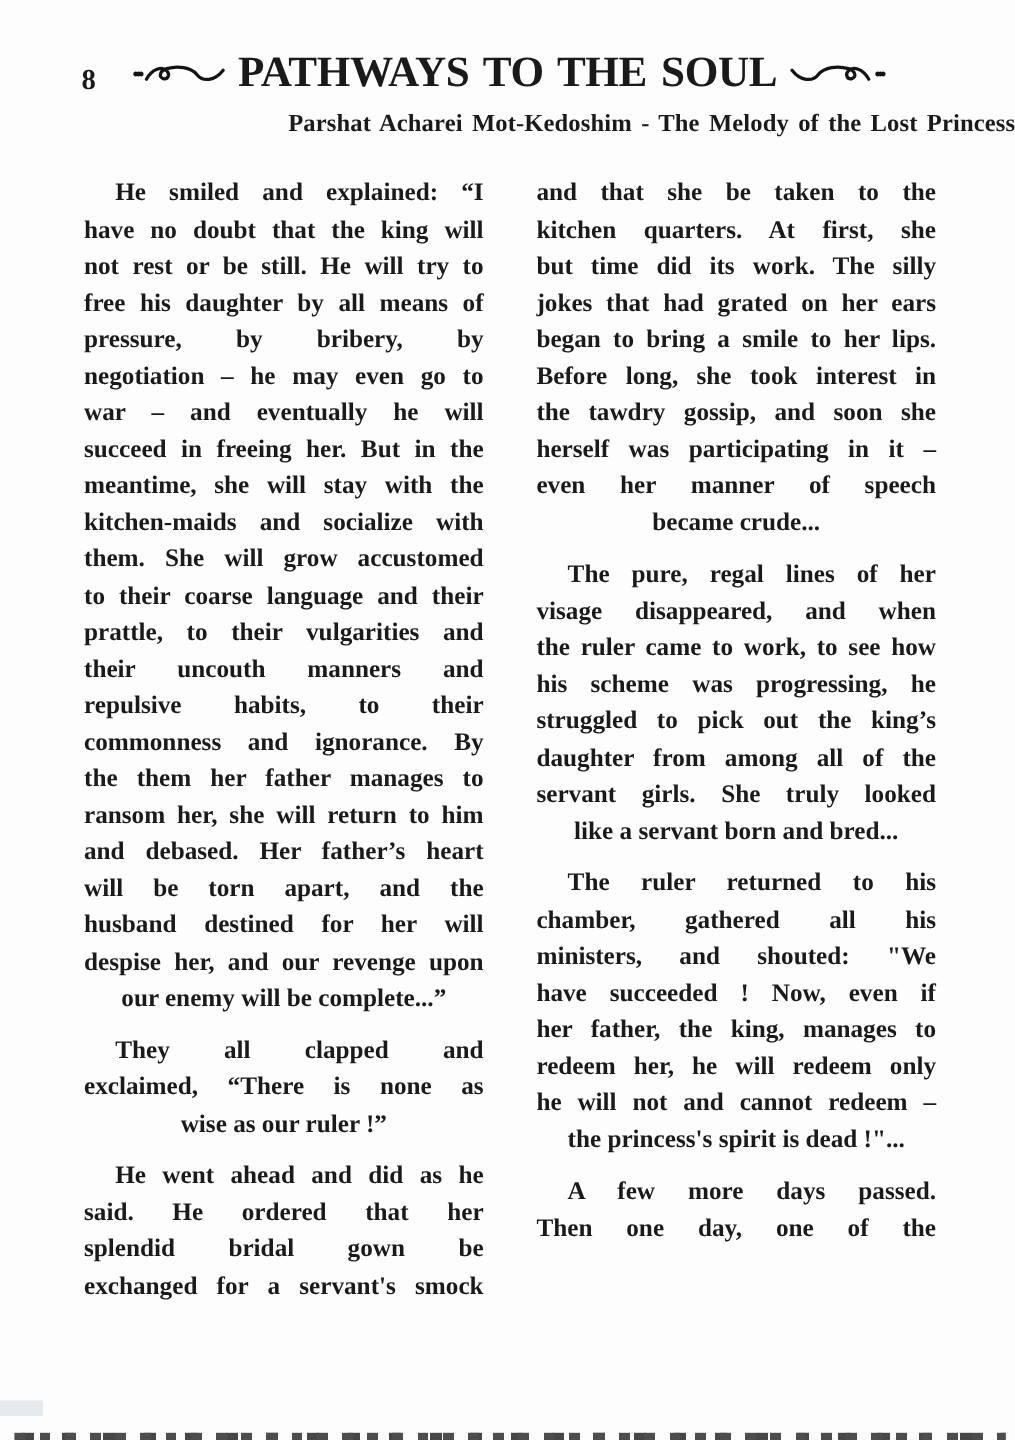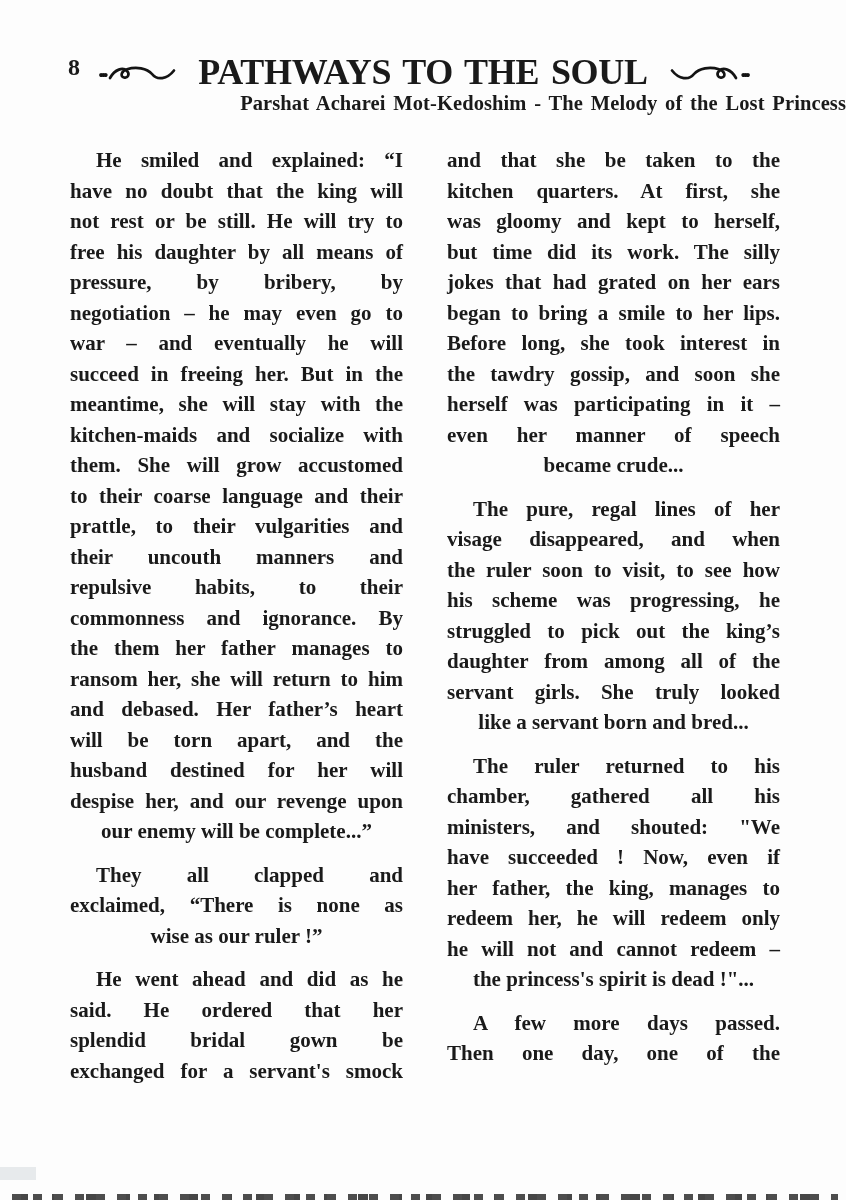--- a/index.html
+++ b/index.html
@@ -25,21 +25,21 @@
     position: absolute;
     top: 42px; left: 0;
     width: 100%;
     display: flex;
     justify-content: center;
     align-items: center;
     gap: 7px;
     white-space: nowrap;
   }
   .title {
-    margin: 12px;
+    margin: 0;
     font-size: 36px;
     font-weight: 700;
     letter-spacing: -0.3px;
     word-spacing: 3px;
     line-height: 1;
   }
   .orn {
     display: inline-flex;
     align-items: center;
     gap: 2px;
@@ -165,34 +165,33 @@
           <div class="line indent">He went ahead and did as he</div>
           <div class="line">said. He ordered that her</div>
           <div class="line">splendid bridal gown be</div>
           <div class="line">exchanged for a servant's smock</div>
         </div>
       </div>
     <div class="col" id="col-right">
         <div class="para">
           <div class="line">and that she be taken to the</div>
           <div class="line">kitchen quarters. At first, she</div>
-          <div class="line">was gloomy and kept to herself,</div>
           <div class="line">but time did its work. The silly</div>
           <div class="line">jokes that had grated on her ears</div>
           <div class="line">began to bring a smile to her lips.</div>
           <div class="line">Before long, she took interest in</div>
           <div class="line">the tawdry gossip, and soon she</div>
           <div class="line">herself was participating in it –</div>
           <div class="line">even her manner of speech</div>
           <div class="line center">became crude...</div>
         </div>
         <div class="para">
           <div class="line indent">The pure, regal lines of her</div>
           <div class="line">visage disappeared, and when</div>
-          <div class="line">the ruler soon to visit, to see how</div>
+          <div class="line">the ruler came to work, to see how</div>
           <div class="line">his scheme was progressing, he</div>
           <div class="line">struggled to pick out the king’s</div>
           <div class="line">daughter from among all of the</div>
           <div class="line">servant girls. She truly looked</div>
           <div class="line center">like a servant born and bred...</div>
         </div>
         <div class="para">
           <div class="line indent">The ruler returned to his</div>
           <div class="line">chamber, gathered all his</div>
           <div class="line">ministers, and shouted: "We</div>

